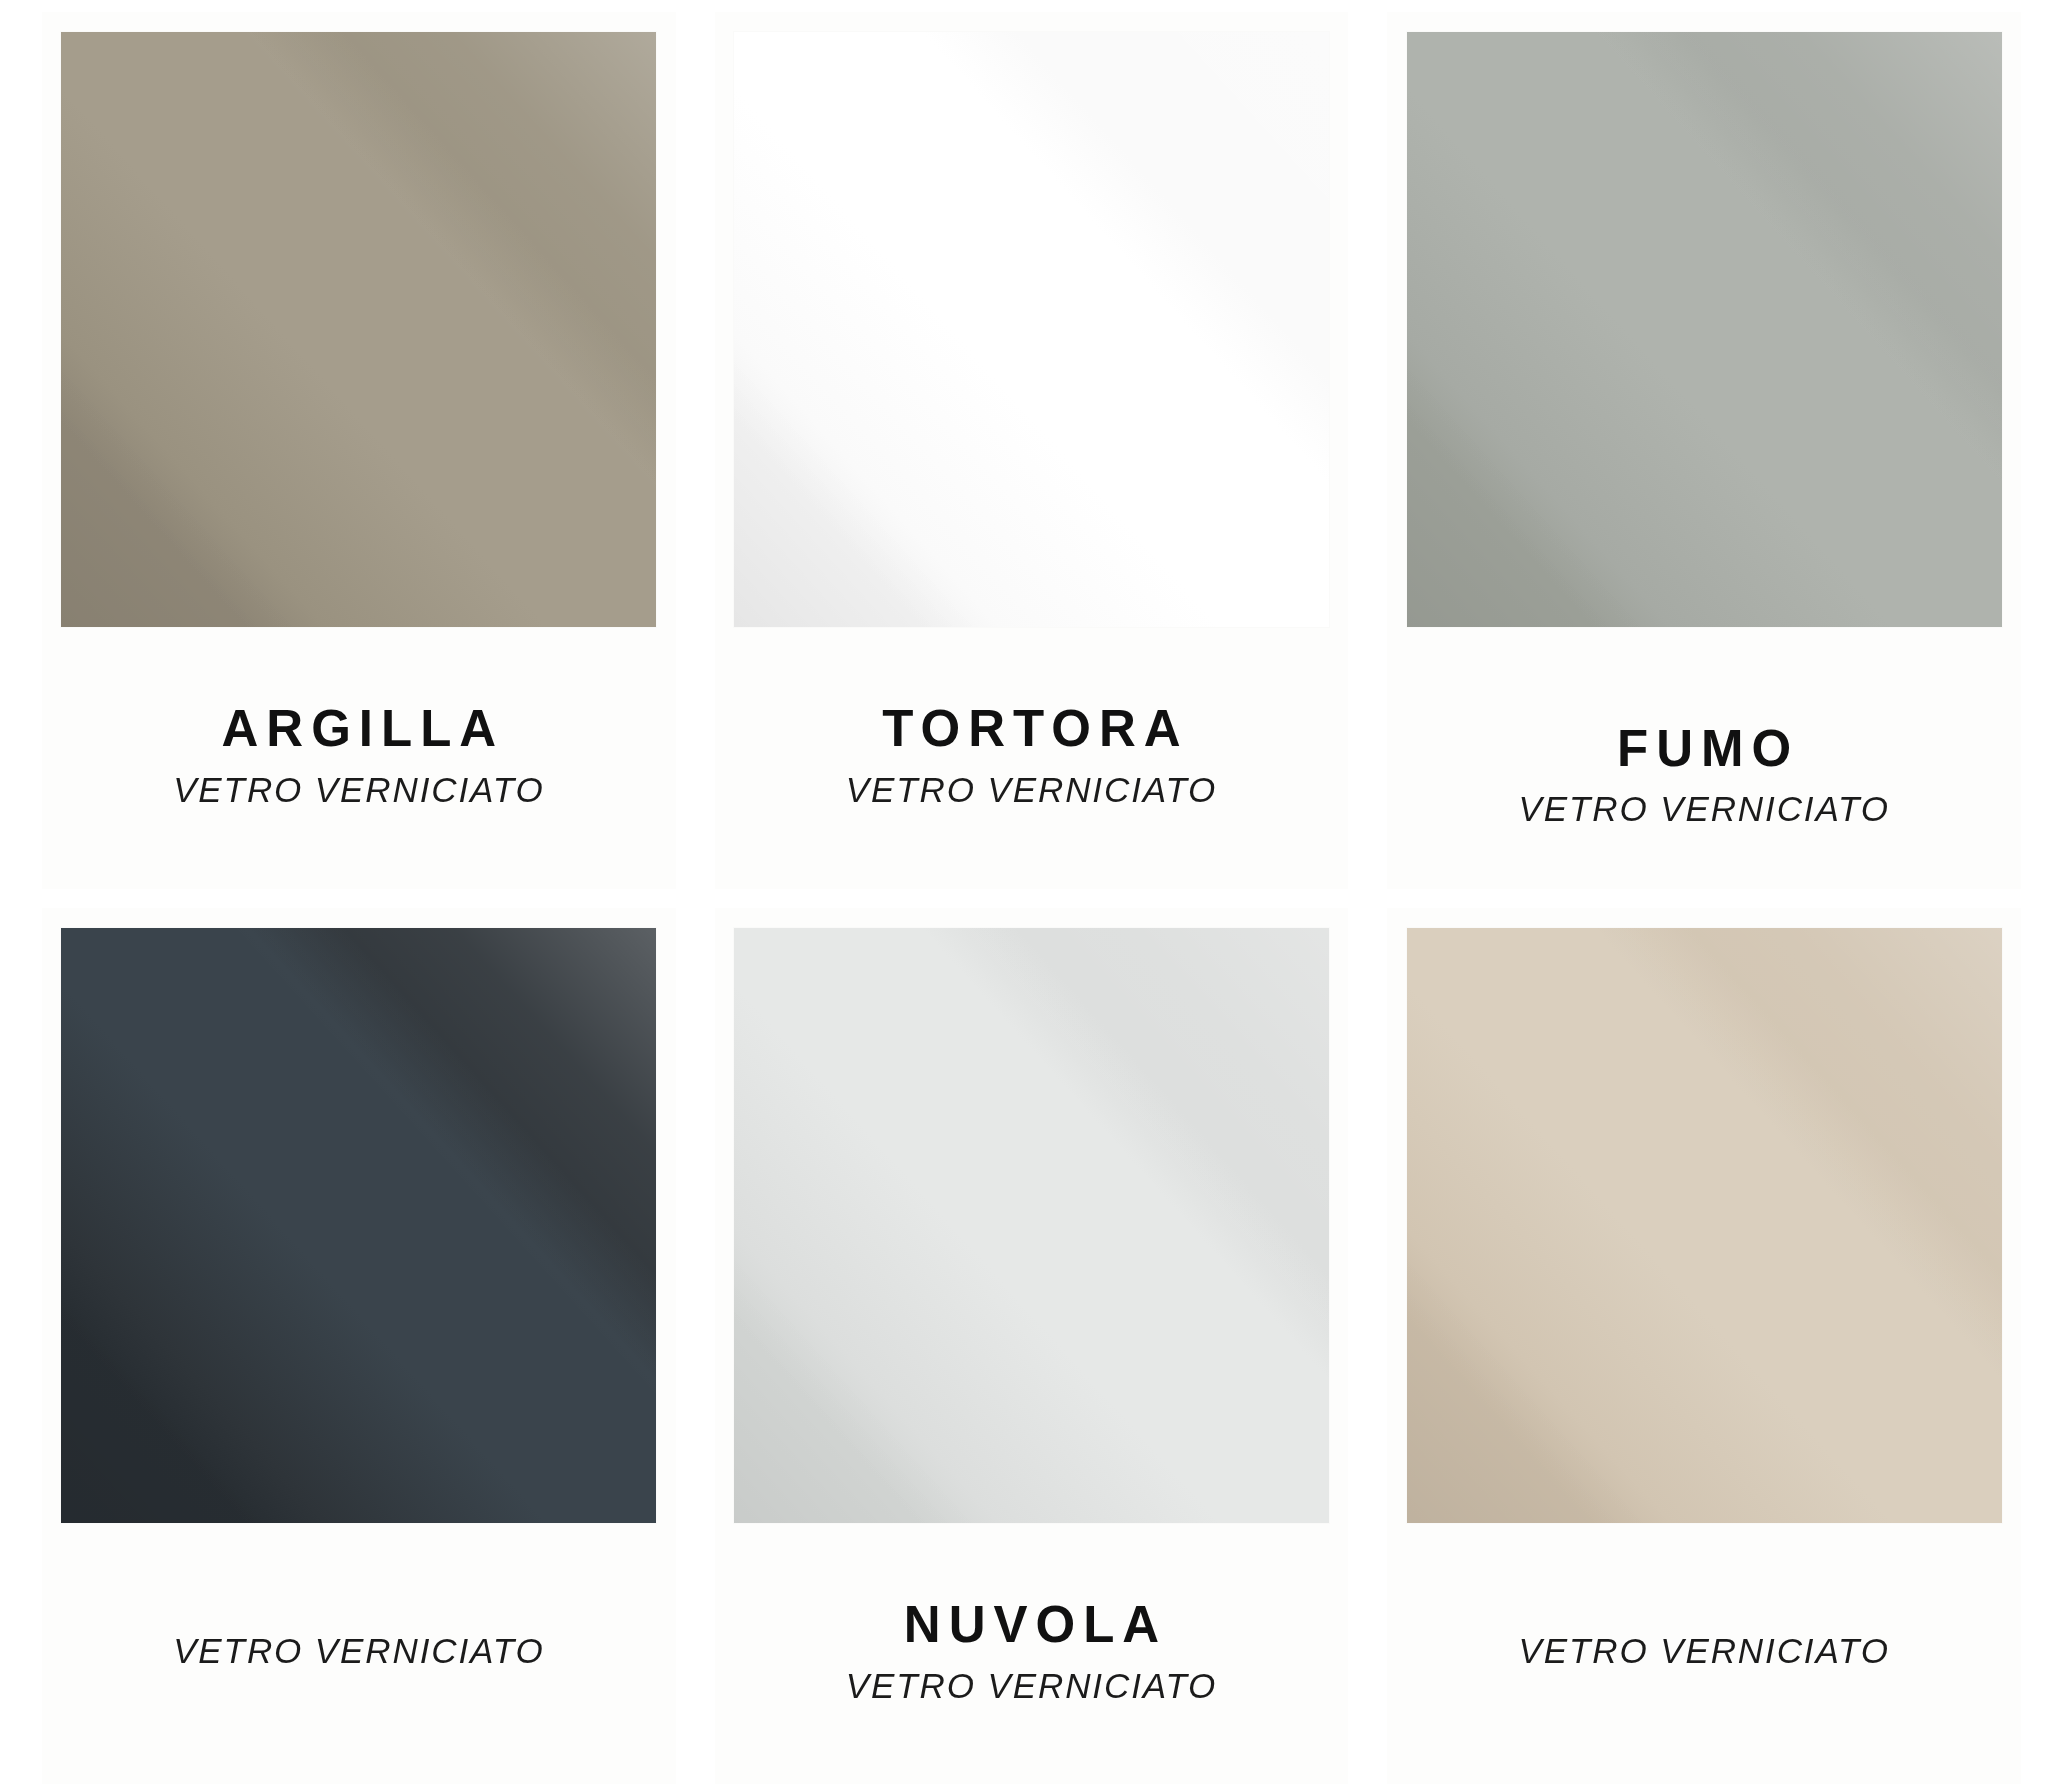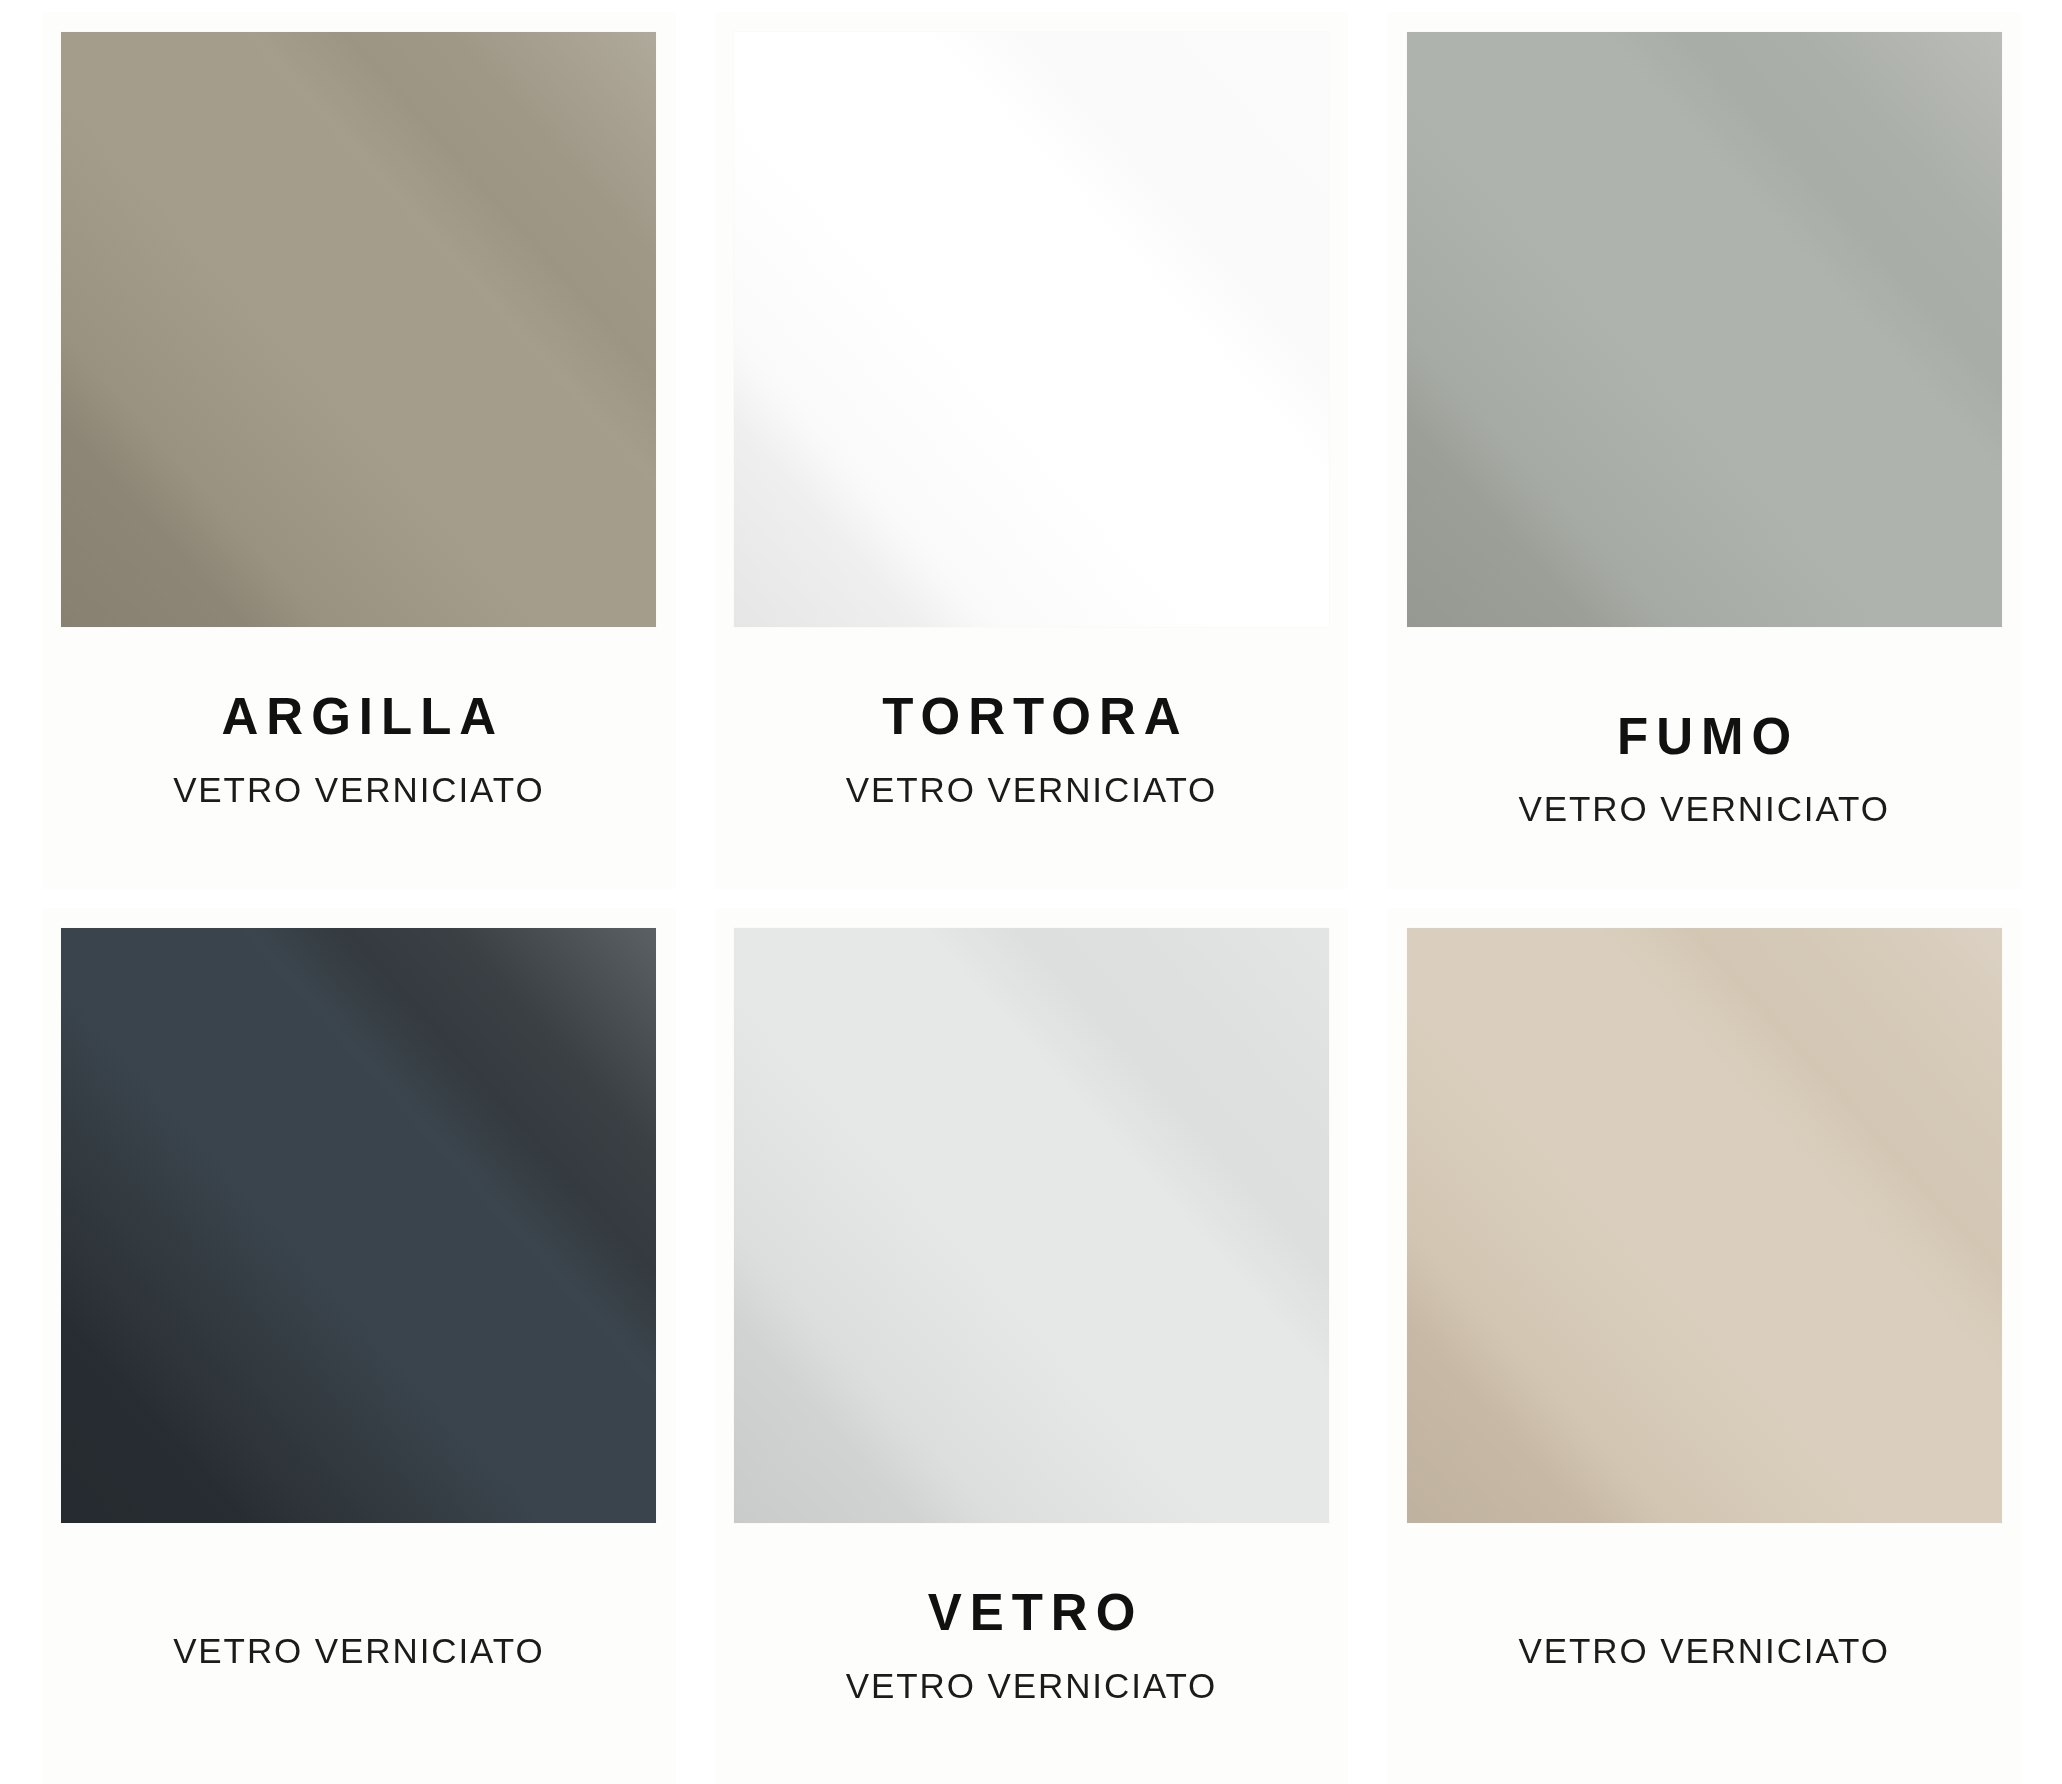--- a/index.html
+++ b/index.html
@@ -85,25 +85,26 @@
     letter-spacing: 8px;
     color: #111111;
     line-height: 1.05;
     margin: 0 0 16px 0;
     text-indent: 8px;
     white-space: nowrap;
   }
 
   .swatch-finish {
     font-size: 35px;
+    font-style: italic;
     font-weight: 400;
     letter-spacing: 1.9px;
     color: #1b1b1b;
     line-height: 1.05;
-    margin: 12px;
+    margin: 0;
     white-space: nowrap;
   }
 </style>
 </head>
 <body>
 
 <div id="palette-grid" style="background: rgb(255, 255, 255);">
     <div class="swatch-card" style="background: rgb(253, 253, 252);">
       <div class="swatch-tile">
         <div class="tile-base" style="background: rgb(154, 146, 128);"></div>
@@ -147,21 +148,21 @@
         <div class="swatch-finish">VETRO VERNICIATO</div>
       </div>
     </div>
     <div class="swatch-card" style="background: rgb(253, 253, 252);">
       <div class="swatch-tile">
         <div class="tile-base" style="background: rgb(220, 222, 221);"></div>
         <div class="tile-gloss" style="background: linear-gradient(48deg, rgb(211, 214, 212) 0%, rgb(211, 214, 212) 26%, rgb(220, 222, 221) 31%, rgb(230, 232, 231) 45%, rgb(230, 232, 231) 60%, rgb(220, 222, 221) 66%, rgb(220, 222, 221) 100%);"></div>
         <div class="tile-sheen" style="background: linear-gradient(228deg, rgba(255, 255, 255, 0.22) 0%, rgba(255, 255, 255, 0.06) 18%, rgba(255, 255, 255, 0) 38%), linear-gradient(48deg, rgba(0, 0, 0, 0.05) 0%, rgba(0, 0, 0, 0) 22%);"></div>
       </div>
       <div class="swatch-meta">
-        <div class="swatch-name" style="color: rgb(17, 17, 17);">VETRO</div>
+        <div class="swatch-name" style="color: rgb(17, 17, 17);">NUVOLA</div>
         <div class="swatch-finish">VETRO VERNICIATO</div>
       </div>
     </div>
     <div class="swatch-card" style="background: rgb(253, 253, 252);">
       <div class="swatch-tile">
         <div class="tile-base" style="background: rgb(210, 197, 178);"></div>
         <div class="tile-gloss" style="background: linear-gradient(48deg, rgb(201, 187, 167) 0%, rgb(201, 187, 167) 26%, rgb(210, 197, 178) 31%, rgb(218, 207, 190) 45%, rgb(218, 207, 190) 60%, rgb(210, 197, 178) 66%, rgb(210, 197, 178) 100%);"></div>
         <div class="tile-sheen" style="background: linear-gradient(228deg, rgba(255, 255, 255, 0.22) 0%, rgba(255, 255, 255, 0.06) 18%, rgba(255, 255, 255, 0) 38%), linear-gradient(48deg, rgba(0, 0, 0, 0.05) 0%, rgba(0, 0, 0, 0) 22%);"></div>
       </div>
       <div class="swatch-meta">

